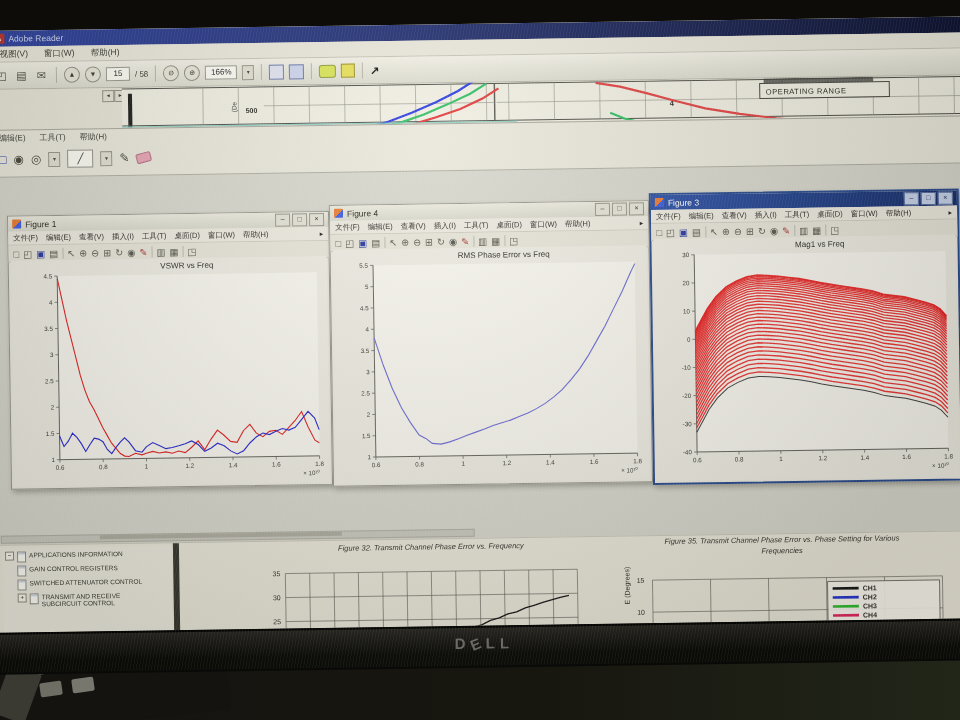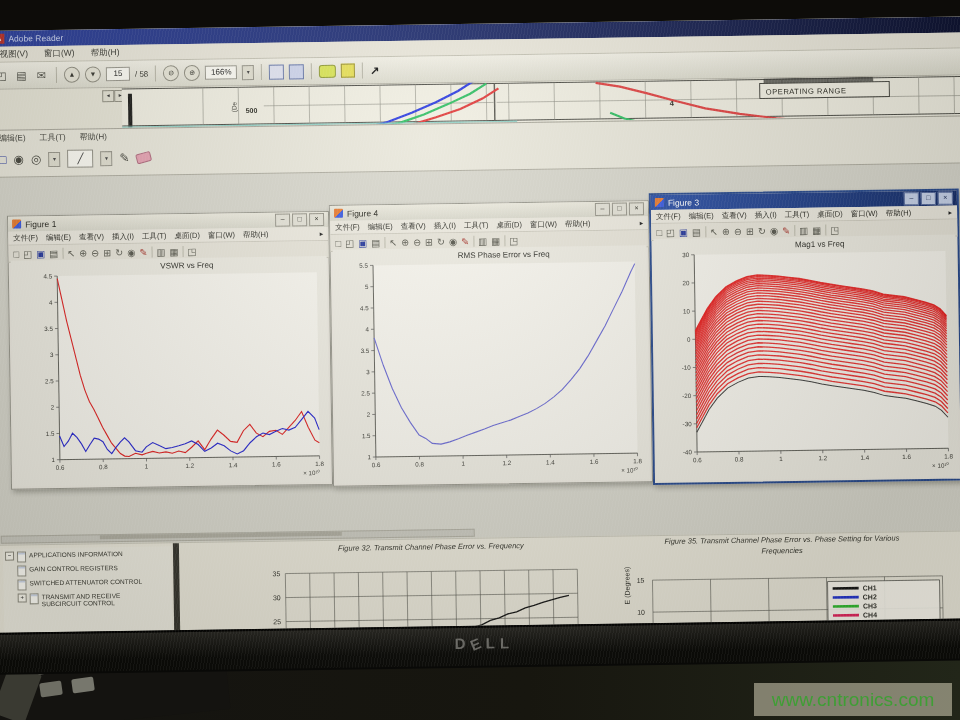--- a/index.html
+++ b/index.html
@@ -598,16 +598,13 @@
 
     <div class="bezel">
       <div class="dell">
         <span>D</span><span class="tilt">E</span><span>L</span><span>L</span>
       </div>
     </div>
     <div class="moire"></div>
     <div class="glare"></div>
   </div>
 
-  <div class="watermark">
-    <span>www.cntronics.com</span>
-  </div>
 </div>
 
 </body></html>

